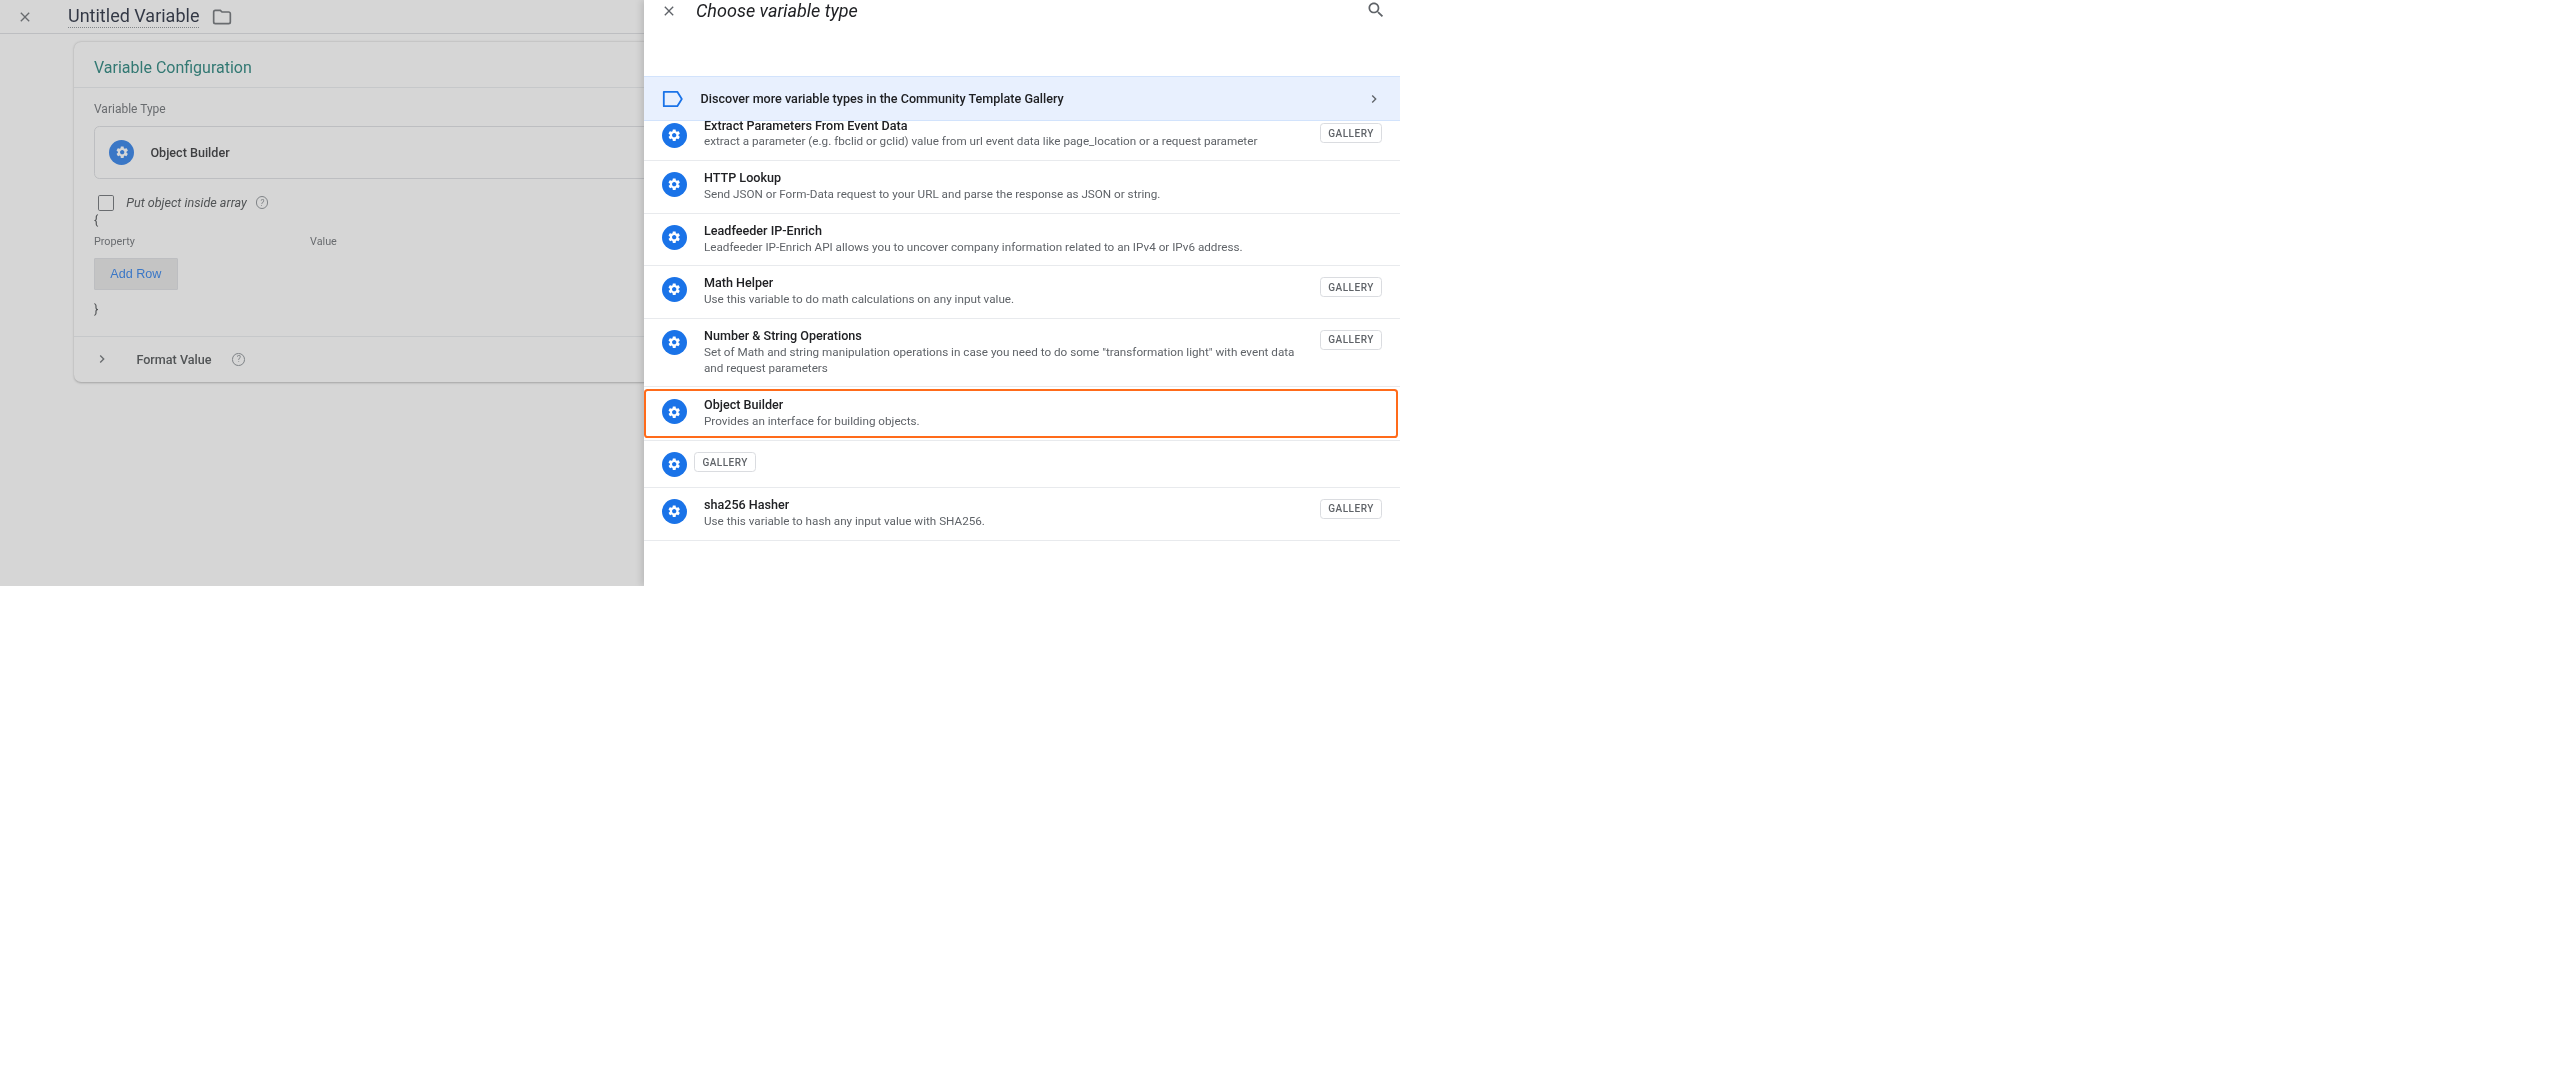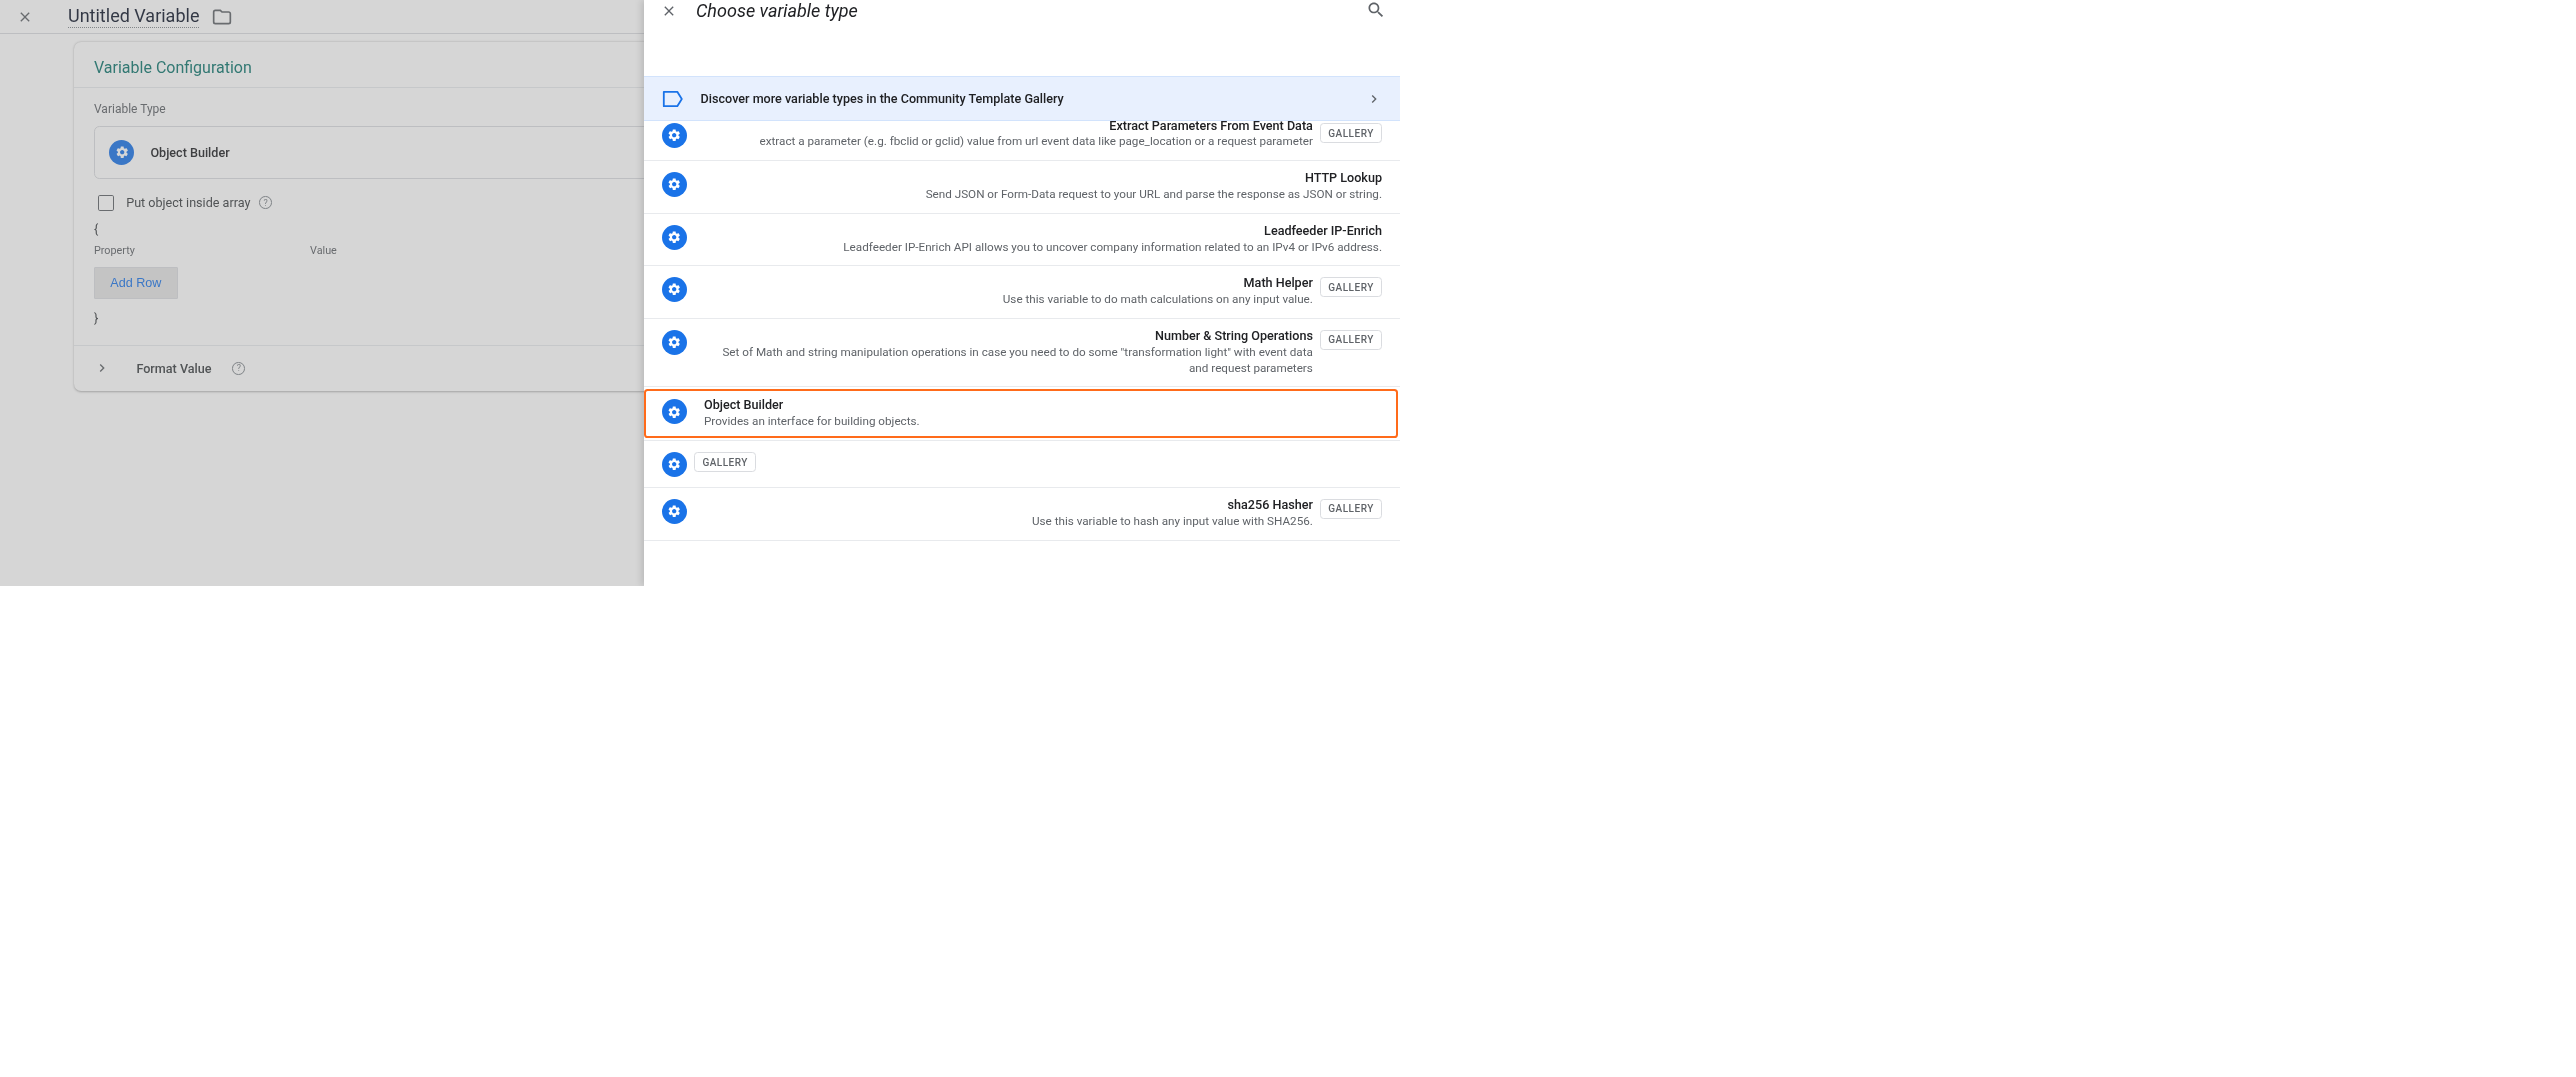--- a/index.html
+++ b/index.html
@@ -87,21 +87,21 @@
 }
 .type-name {
   margin-left: 16px;
   font-size: 12.6px;
   font-weight: 500;
   color: #202124;
 }
 .checkbox-row {
   display: flex;
   align-items: center;
-  margin-bottom: 9px;
+  font-style: italic;
 }
 .checkbox {
   width: 16px; height: 16px;
   border: 1.8px solid #5f6368;
   border-radius: 1.8px;
   margin-right: 12.6px;
   margin-left: 3.6px;
 }
 .checkbox-label { font-size: 12.6px; color: #3c4043; }
 .help-circle {
@@ -208,21 +208,20 @@
 .list-scroll {
   flex: 1;
   overflow-y: auto;
 }
 .list-item {
   display: flex;
   align-items: flex-start;
   padding: 9px 18px 10px 18px;
   border-bottom: 0.9px solid #e8eaed;
   cursor: pointer;
-  text-align: right;
 }
 .list-item.partial-top {
   padding-top: 0;
 }
 .li-icon {
   width: 25px; height: 25px;
   background: #1a73e8;
   border-radius: 50%;
   display: flex; align-items: center; justify-content: center;
   color: #fff;

